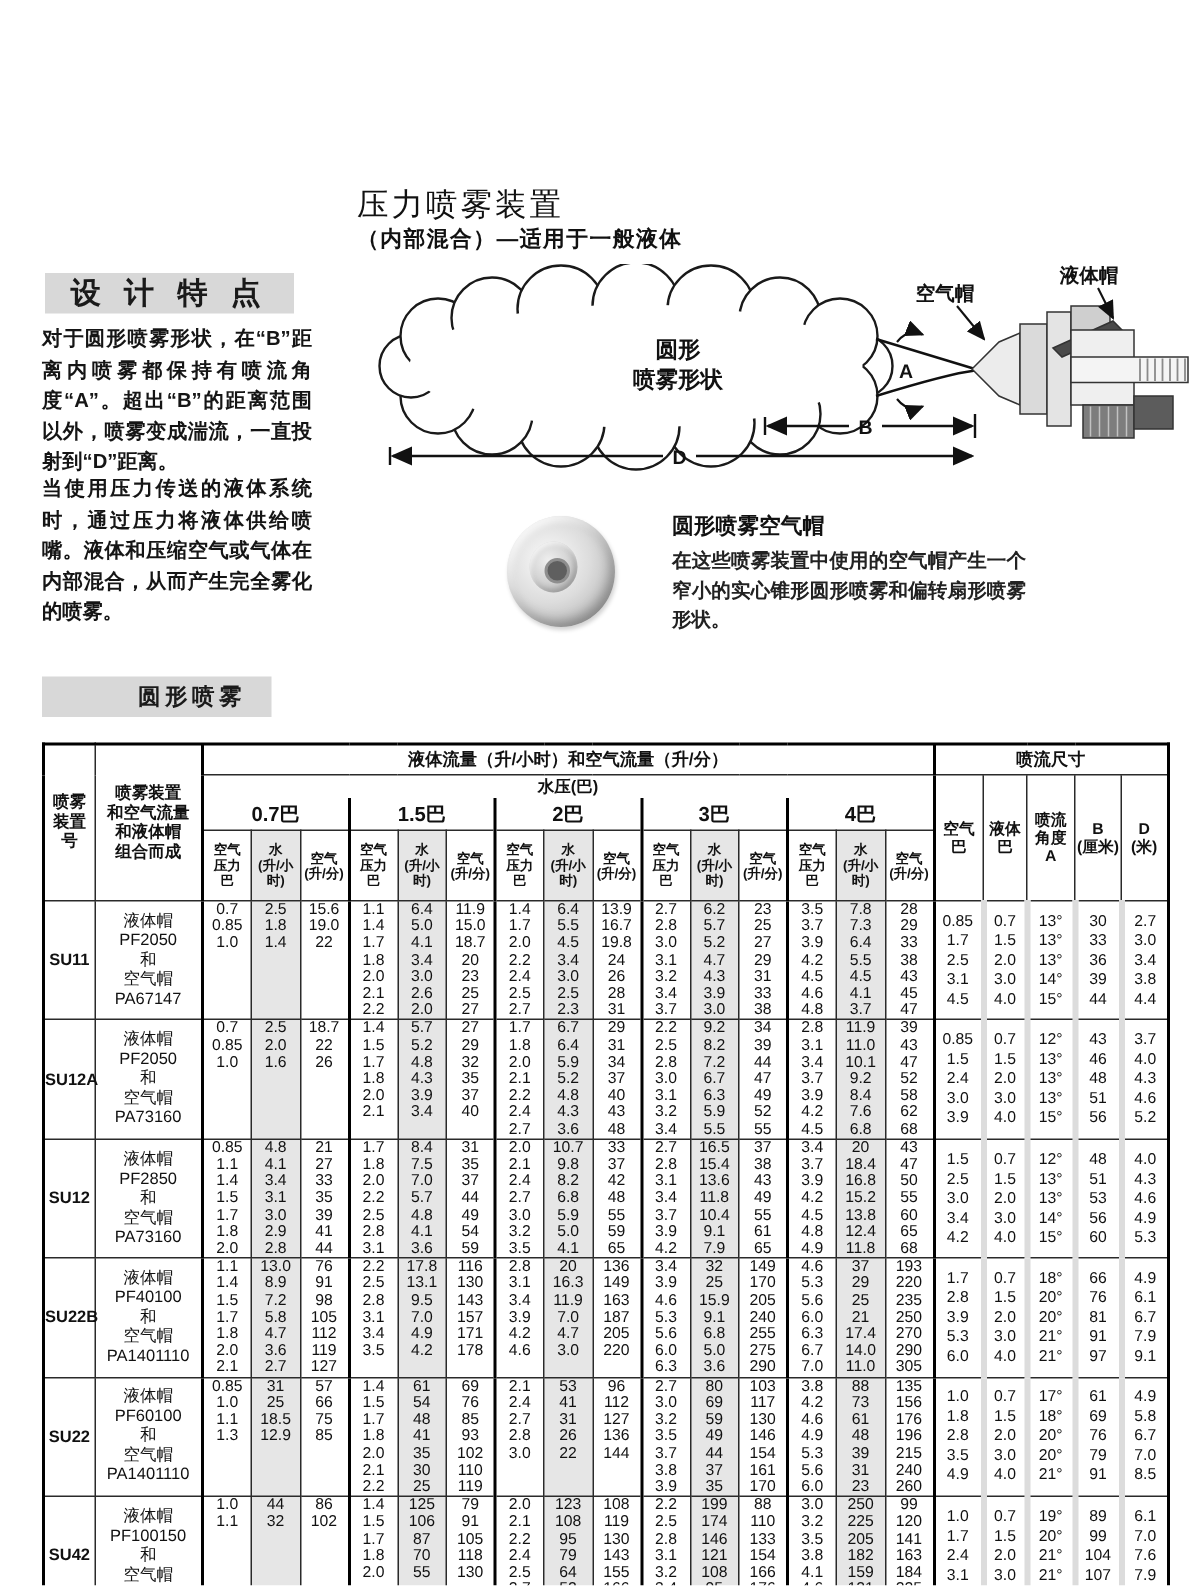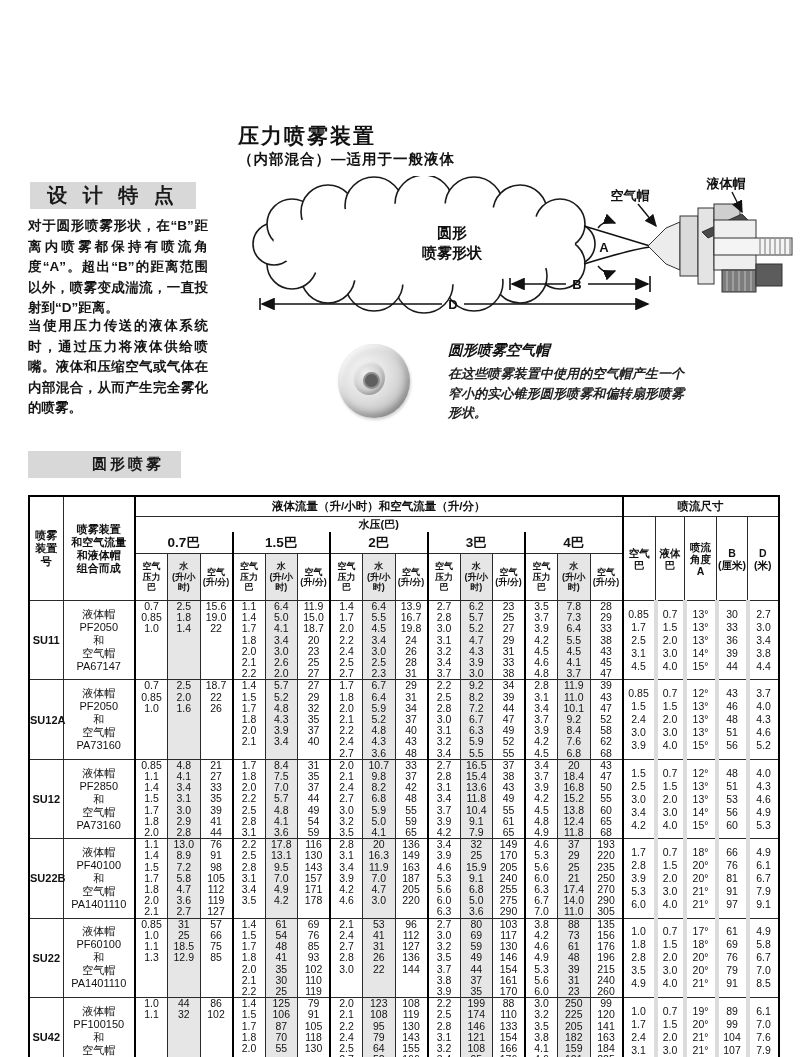--- a/index.html
+++ b/index.html
@@ -2,40 +2,40 @@
 <html><head>
 <meta charset="utf-8">
 <style>
   html,body{margin:0;padding:0;background:#ffffff;}
   .page{position:relative;width:800px;height:1057px;background:#fff;overflow:hidden;
         font-family:"Liberation Sans",sans-serif;color:#111;}
   .banner{position:absolute;left:205px;top:10px;width:376px;height:31px;background:#191209;
           color:#fff;font-size:19px;font-weight:bold;display:flex;align-items:center;justify-content:center;
           letter-spacing:1px;}
   .title{position:absolute;left:236px;top:78px;font-size:35px;font-weight:bold;letter-spacing:2px;}
-  .subtitle{position:absolute;left:238px;top:122px;font-size:21px;font-weight:700;letter-spacing:2px;}
+  .subtitle{position:absolute;left:238px;top:122px;font-size:21px;font-weight:400;letter-spacing:2px;}
   .subnote{position:absolute;left:238px;top:150px;font-size:14.5px;font-weight:600;letter-spacing:1px;}
   .graybox{background:#d8d8d8;display:flex;align-items:center;justify-content:center;
            font-weight:bold;color:#1a1a1a;}
   .design-box{position:absolute;left:30px;top:182px;width:166px;height:27px;font-size:20px;letter-spacing:5px;}
   .para{position:absolute;left:28px;width:180px;font-size:13.5px;font-weight:bold;line-height:1.52;
         text-align:justify;color:#151515;}
   .para1{top:216px;}
   .para2{top:316px;}
   .diagram{position:absolute;left:252px;top:176px;width:545px;height:150px;}
   .cap-photo{position:absolute;left:338px;top:344px;width:72px;height:74px;}
   .cp-outer{position:absolute;left:0;top:0;width:72px;height:74px;border-radius:50%;
     background:radial-gradient(circle at 38% 40%, #fbfbfb 0%, #dcdcdc 45%, #bcbcbc 75%, #a6a6a6 100%);
     box-shadow:inset -3px -4px 7px rgba(0,0,0,.28), inset 2px 3px 5px rgba(255,255,255,.85), 1px 2px 3px rgba(0,0,0,.18);}
   .cp-inner{position:absolute;left:15px;top:17px;width:32px;height:34px;border-radius:50%;
     background:radial-gradient(circle at 40% 38%, #f0f0f0 0%, #cfcfcf 55%, #a9a9a9 100%);
     box-shadow:inset 1px 2px 3px rgba(255,255,255,.7), inset -2px -2px 4px rgba(0,0,0,.2);}
   .cp-hole{position:absolute;left:25px;top:28px;width:13px;height:13px;border-radius:50%;
     background:#5f5f5f;border:2px solid #8e8e8e;}
-  .cap-info{position:absolute;left:448px;top:341px;width:236px;font-style:italic;}
+  .cap-info{position:absolute;left:448px;top:341px;width:236px;}
   .cap-info-h{font-size:14.5px;font-weight:bold;margin-bottom:4px;}
   .cap-info-b{font-size:13px;font-weight:600;line-height:1.5;text-align:justify;color:#222;}
   .round-box{position:absolute;left:28px;top:451px;width:106px;height:27px;font-size:15px;letter-spacing:3px;padding-left:47px;}
 
   
   .tblwrap{position:absolute;left:28px;top:495px;}
   table.spec{border-collapse:collapse;table-layout:fixed;width:750px;border:2.5px solid #000;}
   table.spec th, table.spec td{border:1px solid #2a2a2a;padding:0;}
   .pre{white-space:pre-line;}
   th{font-weight:bold;color:#111;}

